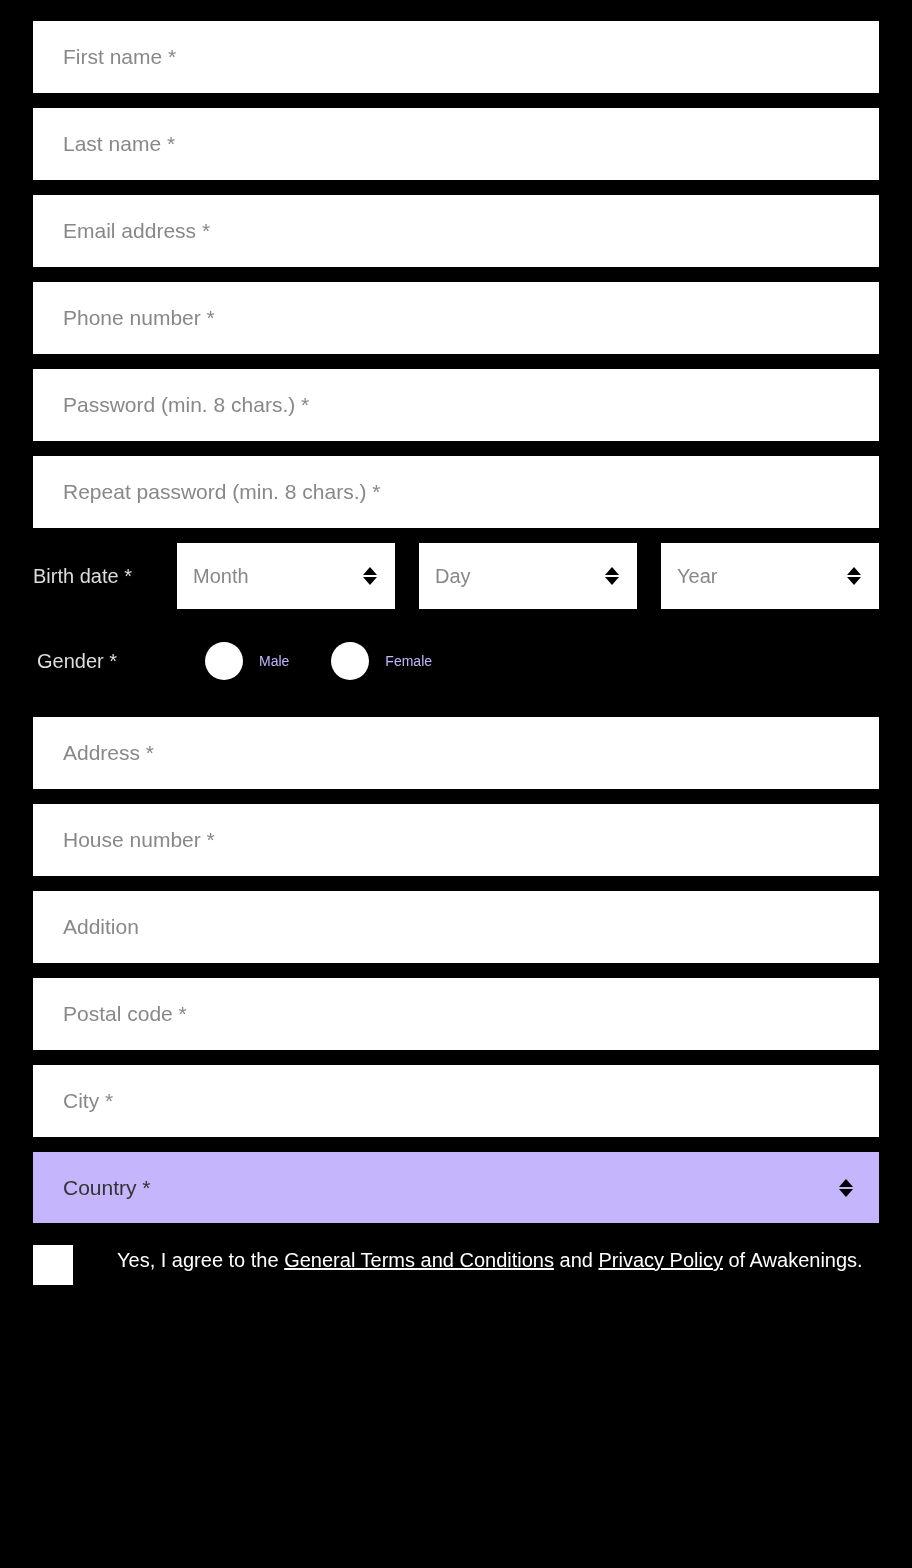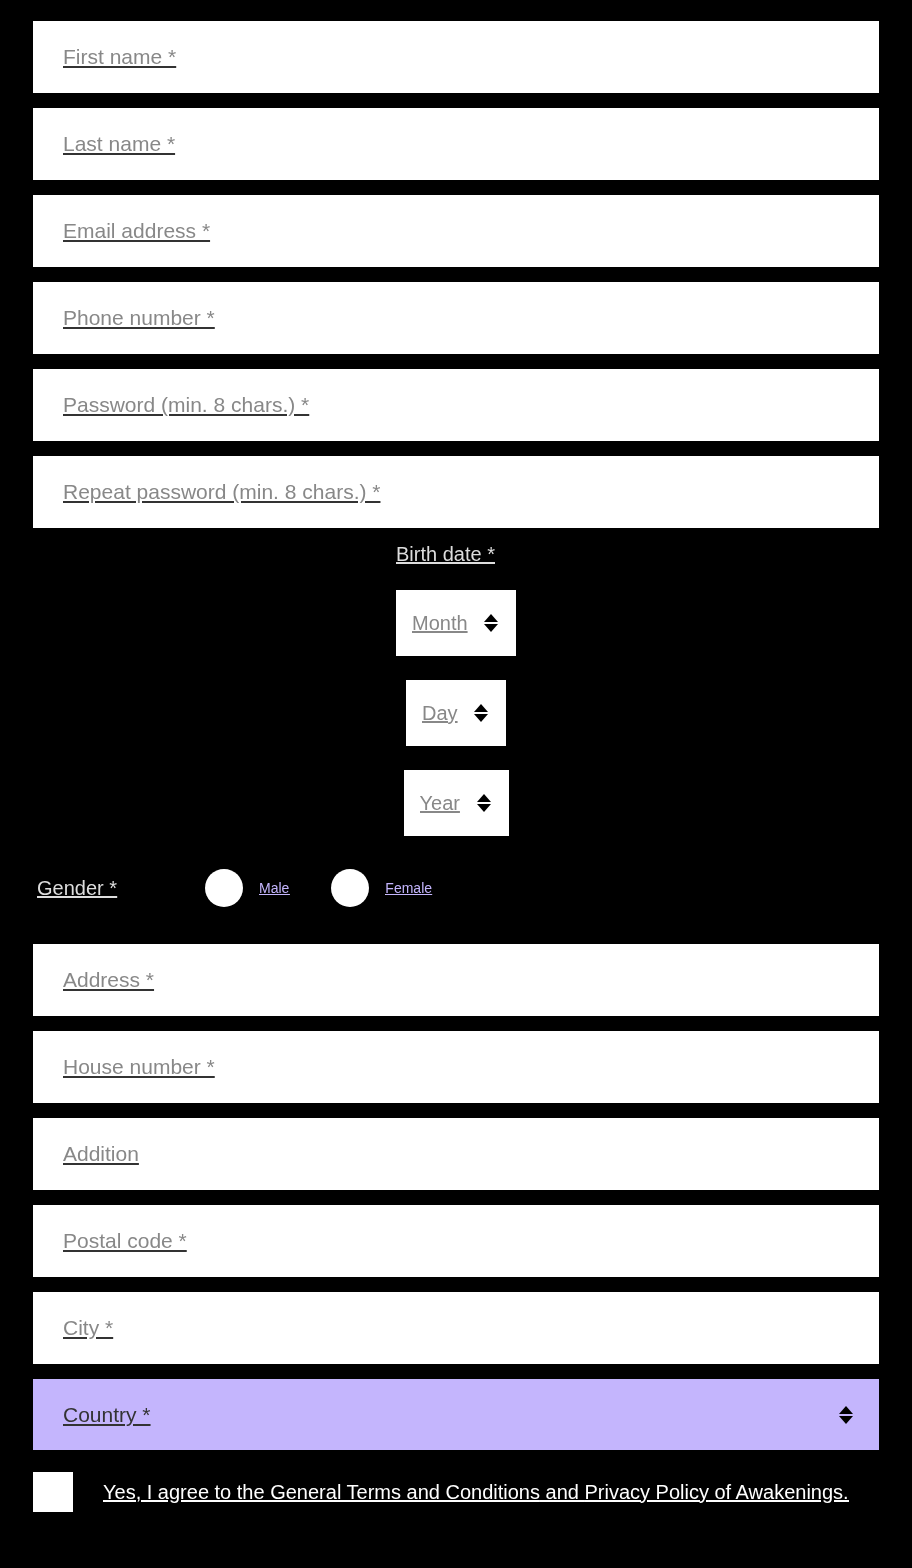--- a/index.html
+++ b/index.html
@@ -1,19 +1,18 @@
 <!DOCTYPE html>
 <html><head>
 <meta charset="utf-8">
 <style>
 * {
   box-sizing: border-box;
   margin: 0;
   padding: 0;
-  text-decoration: underline;
 }
 body {
   background: #000;
   color: #fff;
   font-family: -apple-system, BlinkMacSystemFont, "Segoe UI", Arial, sans-serif;
   width: 912px;
   padding: 21px 33px 30px 33px;
 }
 .form-input {
   width: 100%;
@@ -26,21 +25,20 @@
   font-family: inherit;
 }
 .form-input::placeholder {
   color: #888;
 }
 .row-birth {
   display: flex;
   align-items: center;
   gap: 24px;
   margin-bottom: 18px;
-  flex-direction: column;
 }
 .row-birth .label {
   color: #ddd;
   font-size: 20px;
   flex-shrink: 0;
   min-width: 120px;
 }
 .select-wrap {
   position: relative;
   flex: 1;
@@ -124,22 +122,22 @@
   padding: 24px 60px 24px 30px;
   font-size: 21px;
   color: #333;
   appearance: none;
   -webkit-appearance: none;
   cursor: pointer;
   font-family: inherit;
 }
 .terms-row {
   display: flex;
-  gap: 30px;
-  align-items: center;
+  gap: 44px;
+  align-items: flex-start;
 }
 .checkbox {
   width: 40px;
   height: 40px;
   background: #fff;
   flex-shrink: 0;
   cursor: pointer;
 }
 .terms-text {
   font-size: 20px;

